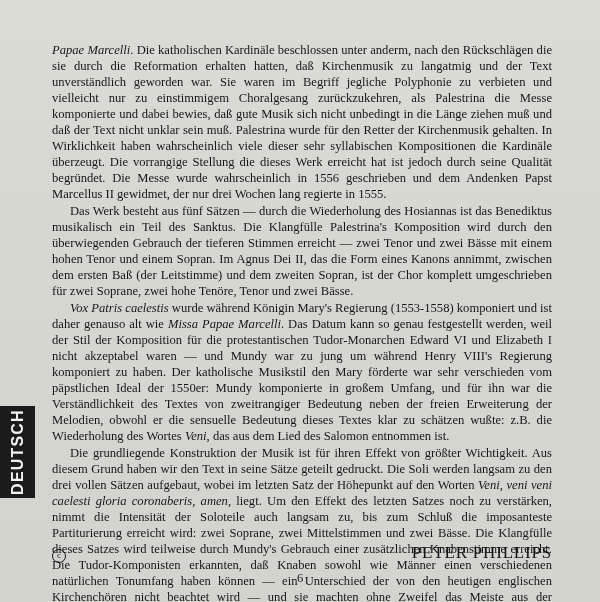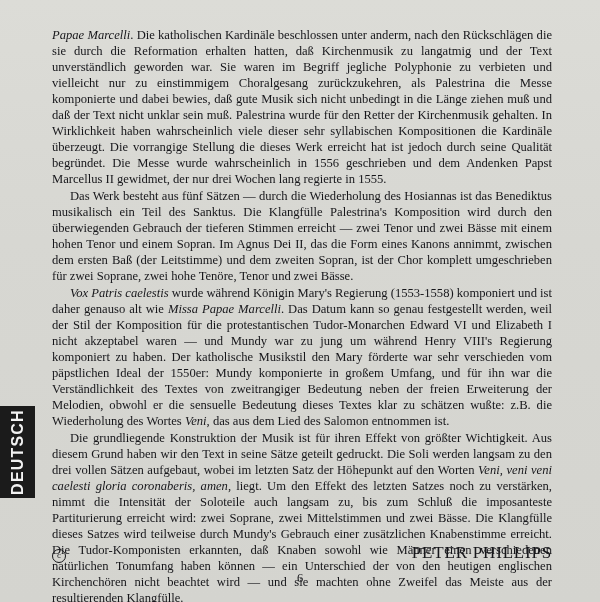--- a/index.html
+++ b/index.html
@@ -53,20 +53,21 @@
     line-height: 16.05px;
     text-align: justify;
     color: #16161a;
     margin: 0 0 0.5px 0;
     text-indent: 18px;
     hyphens: auto;
     -webkit-hyphens: auto;
   }
   .para.first {
     text-indent: 0;
+    margin-top: 15px;
   }
   .para i {
     font-style: italic;
   }
   .footer {
     position: absolute;
     left: 52px;
     top: 543px;
     width: 500px;
     display: flex;

